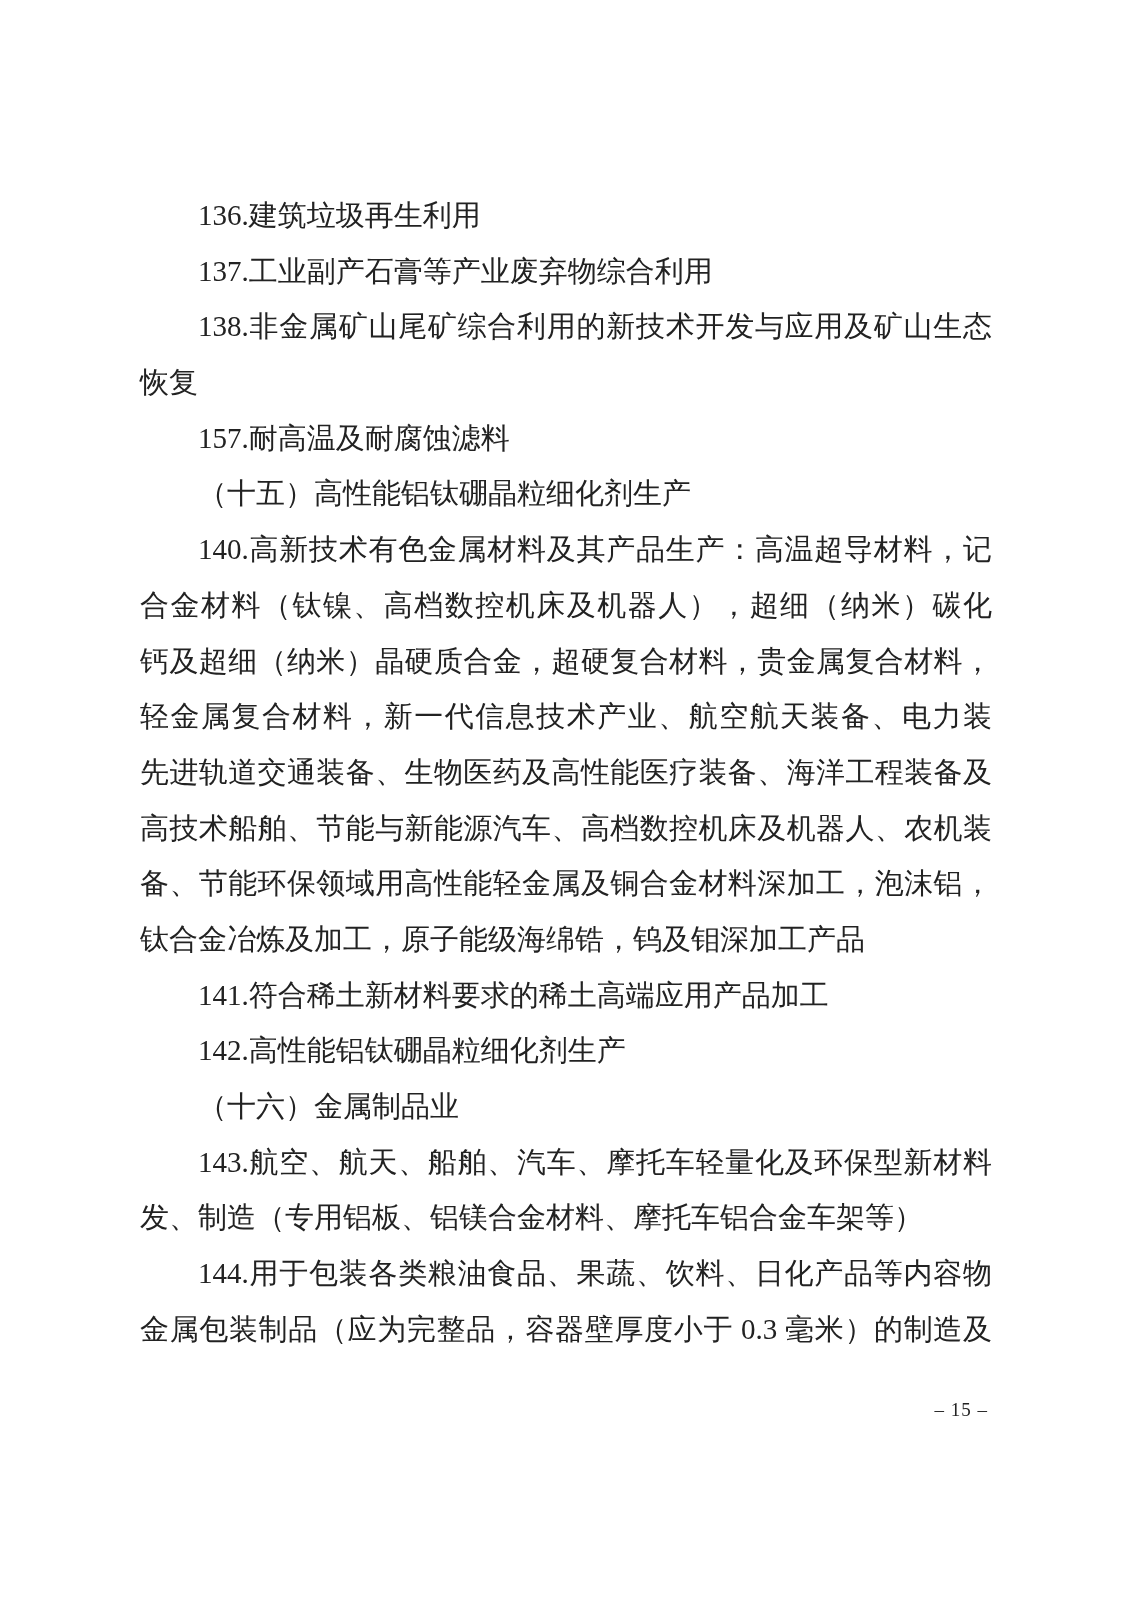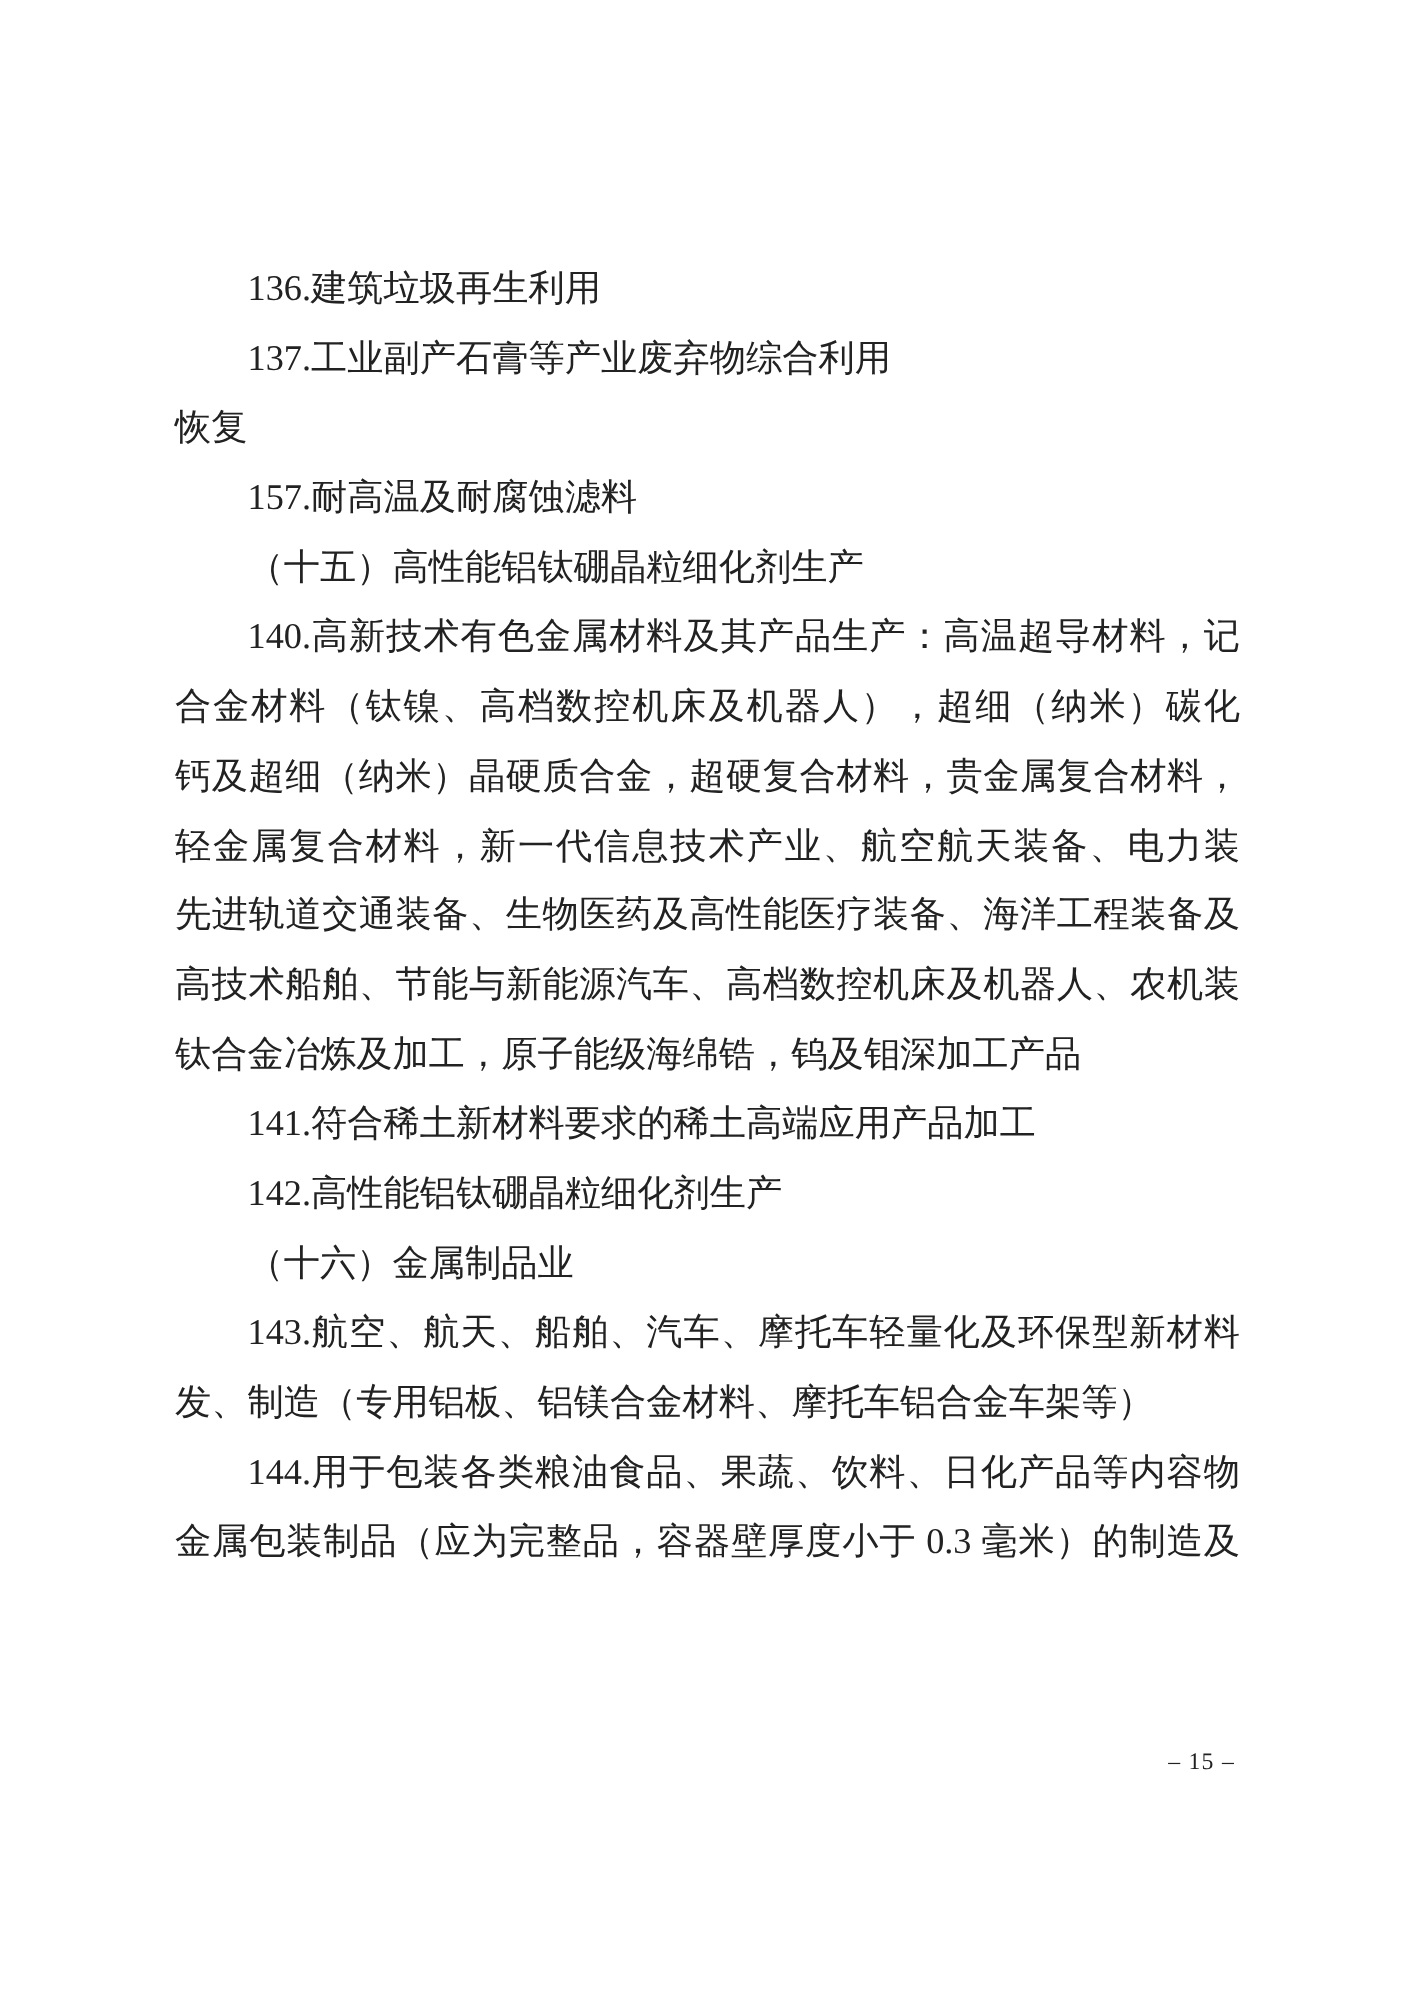--- a/index.html
+++ b/index.html
@@ -11,21 +11,21 @@
     height: 1600px;
     background: #ffffff;
     position: relative;
     overflow: hidden;
     font-family: "Liberation Serif", "DejaVu Serif", serif;
     color: #222222;
   }
   .page-body {
     position: absolute;
     left: 140px;
-    top: 204px;
+    top: 188px;
     width: 852px;
   }
   .line {
     font-size: 29px;
     line-height: 55.7px;
     height: 55.7px;
     white-space: nowrap;
     text-align: left;
     letter-spacing: 0;
   }
@@ -47,29 +47,31 @@
     letter-spacing: 1px;
     color: #222222;
   }
 </style>
 </head>
 <body>
 
 <main class="page-body">
   <div class="line indent">136.建筑垃圾再生利用</div>
   <div class="line indent">137.工业副产石膏等产业废弃物综合利用</div>
+  <div class="line indent fill">138.非金属矿山尾矿综合利用的新技术开发与应用及矿山生态</div>
   <div class="line">恢复</div>
   <div class="line indent">157.耐高温及耐腐蚀滤料</div>
   <div class="line indent">（十五）高性能铝钛硼晶粒细化剂生产</div>
   <div class="line indent fill">140.高新技术有色金属材料及其产品生产：高温超导材料，记忆</div>
   <div class="line fill">合金材料（钛镍、高档数控机床及机器人），超细（纳米）碳化</div>
   <div class="line fill">钙及超细（纳米）晶硬质合金，超硬复合材料，贵金属复合材料，</div>
   <div class="line fill">轻金属复合材料，新一代信息技术产业、航空航天装备、电力装备、</div>
   <div class="line fill">先进轨道交通装备、生物医药及高性能医疗装备、海洋工程装备及</div>
   <div class="line fill">高技术船舶、节能与新能源汽车、高档数控机床及机器人、农机装</div>
+  <div class="line fill">备、节能环保领域用高性能轻金属及铜合金材料深加工，泡沫铝，</div>
   <div class="line">钛合金冶炼及加工，原子能级海绵锆，钨及钼深加工产品</div>
   <div class="line indent">141.符合稀土新材料要求的稀土高端应用产品加工</div>
   <div class="line indent">142.高性能铝钛硼晶粒细化剂生产</div>
   <div class="line indent">（十六）金属制品业</div>
   <div class="line indent fill">143.航空、航天、船舶、汽车、摩托车轻量化及环保型新材料研</div>
   <div class="line">发、制造（专用铝板、铝镁合金材料、摩托车铝合金车架等）</div>
   <div class="line indent fill">144.用于包装各类粮油食品、果蔬、饮料、日化产品等内容物的</div>
   <div class="line fill">金属包装制品（应为完整品，容器壁厚度小于 0.3 毫米）的制造及加</div>
 </main>
 

